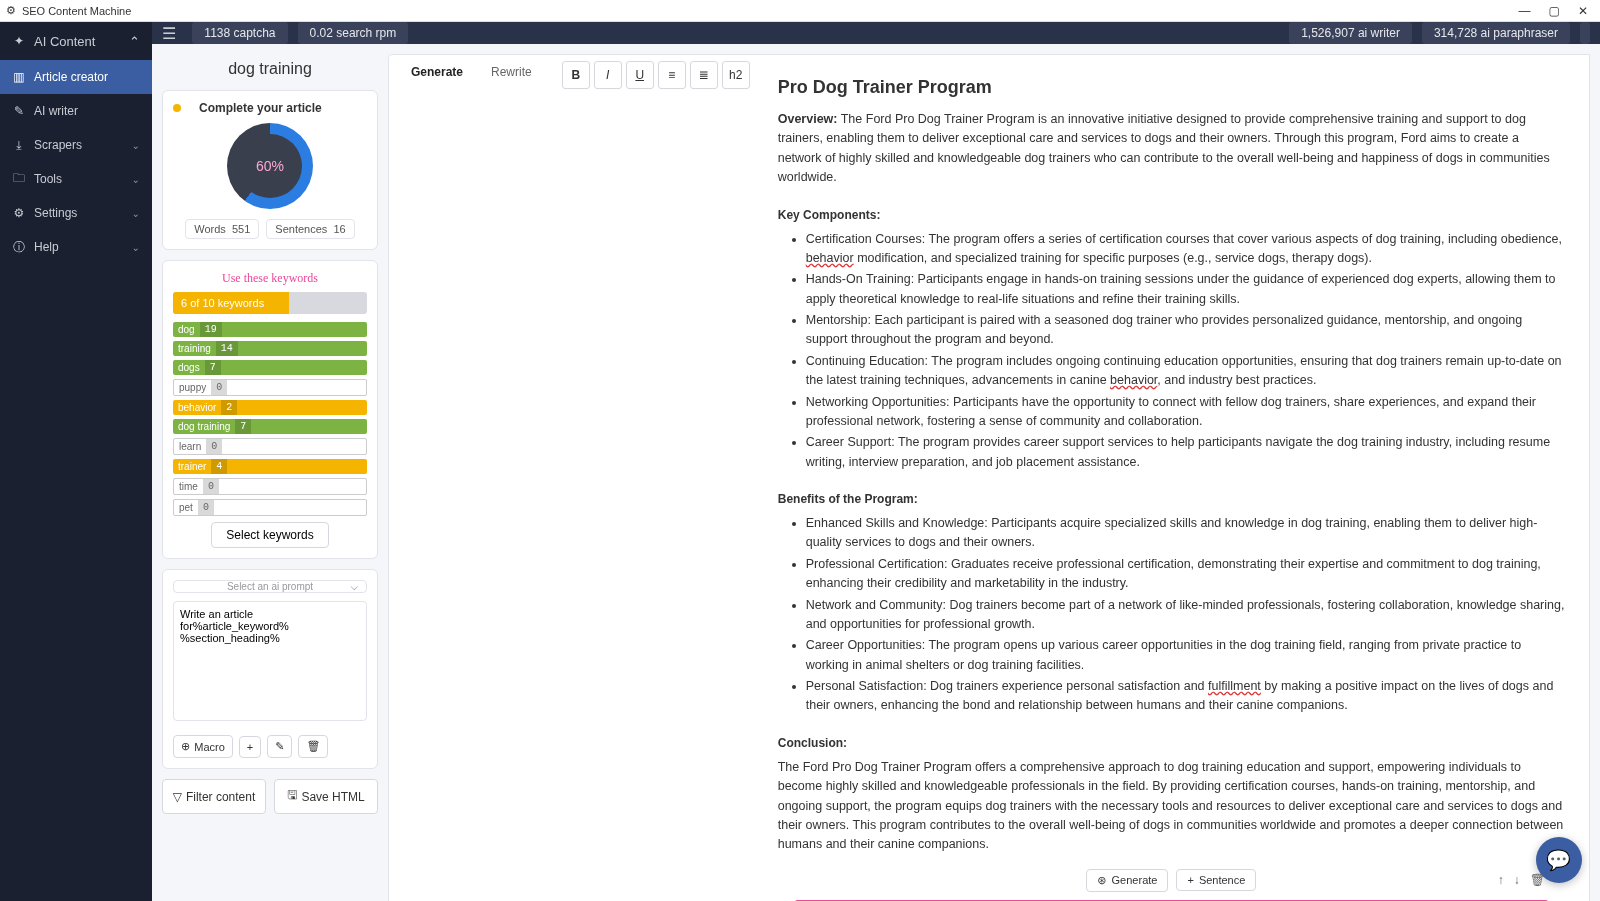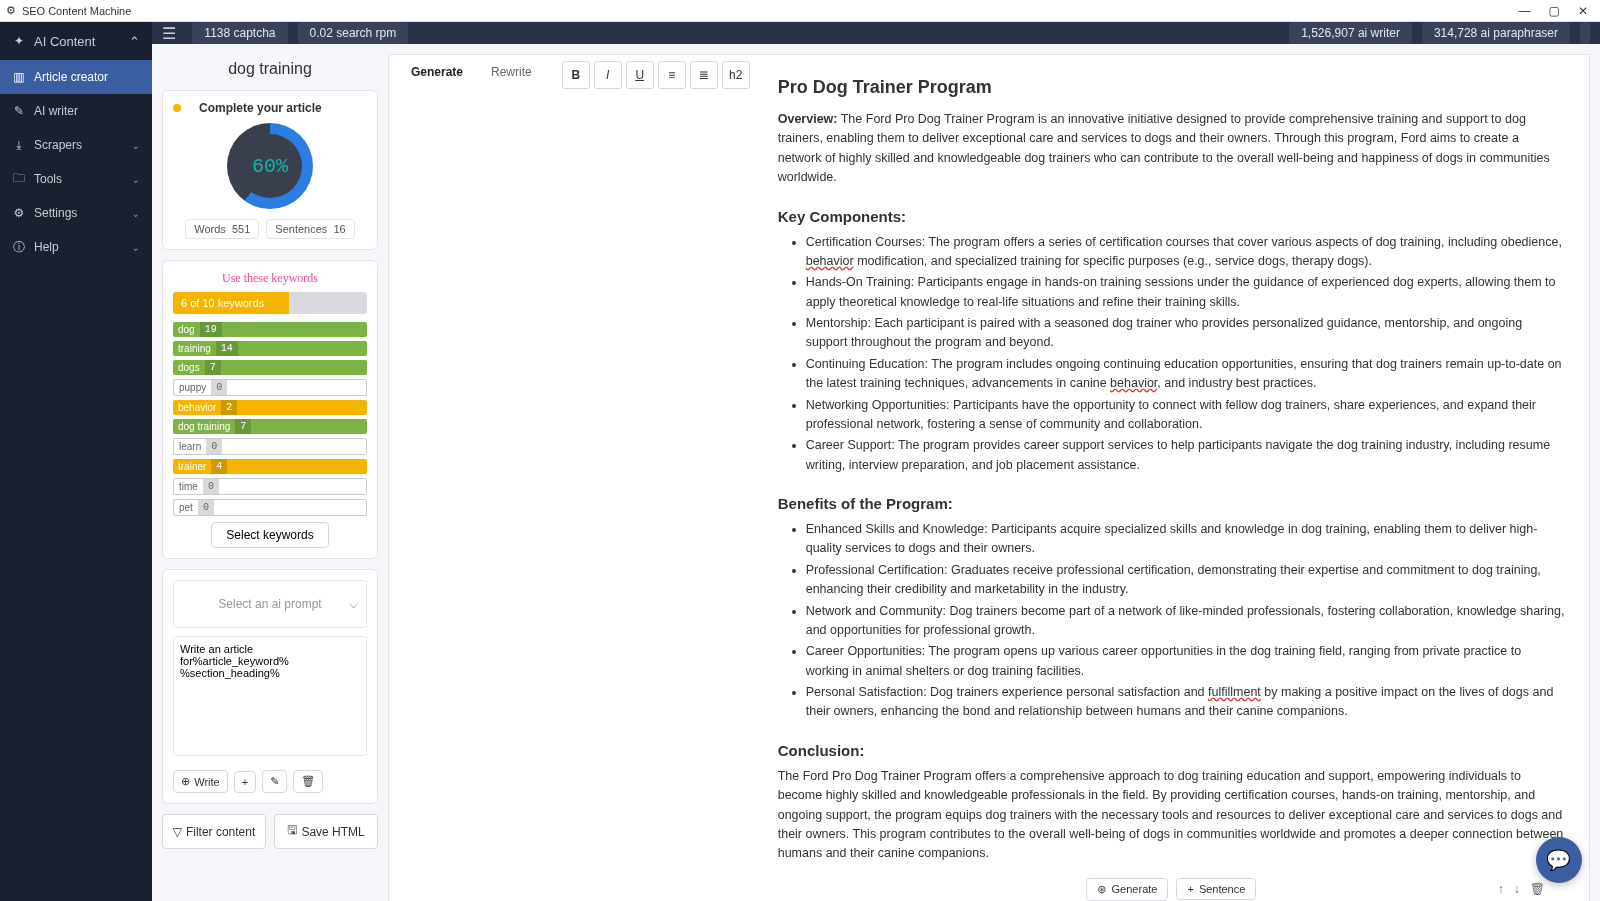--- a/index.html
+++ b/index.html
@@ -22,53 +22,53 @@
 .topbar .menu-ic{color:#c9ccd4;cursor:pointer;font-size:16px;margin-right:6px;}
 .pill{background:#39425a;color:#e5e7ec;padding:4px 12px;border-radius:3px;font-size:12px;cursor:pointer;}
 .topbar .right{margin-left:auto;display:flex;gap:10px;}
 .left-pane{width:236px;padding:10px 10px 0 10px;display:flex;flex-direction:column;gap:10px;overflow:auto;flex-shrink:0;}
 .proj-title{text-align:center;font-size:16px;padding:6px 0 2px;color:#333;}
 .card{background:#fff;border:1px solid #e2e4ea;border-radius:6px;padding:10px;}
 .progress-head{display:flex;align-items:center;gap:18px;font-size:12px;color:#333;font-weight:600;}
 .dot{width:8px;height:8px;border-radius:50%;background:#f4b400;}
 .ring-wrap{display:flex;justify-content:center;padding:8px 0 10px;}
 .ring{width:86px;height:86px;border-radius:50%;background:conic-gradient(#2b7de1 0% 60%,#3a3f4d 60% 100%);display:flex;align-items:center;justify-content:center;}
-.ring-inner{width:64px;height:64px;border-radius:50%;background:#3a3f4d;display:flex;align-items:center;justify-content:center;color:#14b8a6;font-size:20px;font-weight:500;font-family:Liberation Mono, monospace;}
+.ring-inner{width:64px;height:64px;border-radius:50%;background:#3a3f4d;display:flex;align-items:center;justify-content:center;color:#f9a8d4;font-size:14px;font-weight:500;}
 .stats{display:flex;gap:7px;justify-content:center;}
 .stat{border:1px solid #e2e4ea;border-radius:4px;padding:3px 8px;font-size:11px;color:#555;}
 .kw-title{text-align:center;font-size:12px;color:#ec4899;margin-bottom:6px;font-family:Liberation Serif, serif;}
 .kw-bar{display:flex;height:22px;border-radius:3px;overflow:hidden;background:#d7d9df;margin-bottom:8px;}
 .kw-bar-fill{background:#f4b400;color:#fff;font-size:11px;display:flex;align-items:center;padding:0 8px;}
 .kw-row{display:flex;flex-wrap:wrap;gap:4px;justify-content:center;margin-bottom:4px;flex-direction:column;}
 .tag{display:flex;align-items:center;font-size:10px;border-radius:2px;overflow:hidden;}
 .tag span{padding:2px 5px;}
 .tag .t{color:#fff;}
 .tag .n{background:rgba(0,0,0,.15);color:#fff;font-family:Liberation Mono, monospace;}
 .tag.green{background:#7cb342;}
 .tag.orange{background:#f4b400;}
 .tag.plain{border:1px solid #ccc;color:#666;}
 .tag.plain span{color:#666;}
 .select-kw-btn{display:block;margin:6px auto 0;padding:5px 14px;border:1px solid #d6d8de;border-radius:4px;background:#fff;font-size:12px;cursor:pointer;}
-.prompt-select{width:100%;text-align:center;padding:16px;border:1px solid #e2e4ea;border-radius:4px;font-size:12px;color:#999;background:#fff;cursor:pointer;position:relative;}
+.prompt-select{width:100%;text-align:center;padding:0;border:1px solid #e2e4ea;border-radius:4px;font-size:10px;color:#999;background:#fff;cursor:pointer;position:relative;}
 .prompt-select:after{content:"⌵";position:absolute;right:8px;color:#888;}
 .prompt-text{width:100%;height:120px;border:1px solid #e2e4ea;border-radius:4px;padding:6px;font-size:11px;resize:none;font-family:inherit;}
 .prompt-actions{display:flex;gap:6px;margin-top:6px;align-items:center;}
 .mini-btn{border:1px solid #d6d8de;background:#fff;border-radius:4px;padding:4px 7px;font-size:11px;cursor:pointer;display:flex;align-items:center;gap:4px;}
 .bottom-actions{display:flex;gap:8px;}
 .bottom-actions .mini-btn{flex:1;justify-content:center;padding:6px 4px;font-size:12px;}
 .editor-pane{flex:1;display:flex;flex-direction:column;min-width:0;}
 .editor-body{flex:1;display:flex;flex-direction:row;background:#fff;border:1px solid #e2e4ea;margin:10px 0 10px 0;border-radius:4px 0 0 4px;min-height:0;}
 .tabs{display:flex;border-bottom:1px solid #e2e4ea;padding:0 8px;}
 .tab{padding:10px 14px;font-size:12px;color:#666;cursor:pointer;}
 .tab.active{font-weight:700;color:#222;border-bottom:2px solid #293248;}
 .toolbar{display:flex;gap:0;padding:6px 8px;border-bottom:1px solid #eceef2;}
 .tb-btn{width:28px;height:28px;border:1px solid #d6d8de;background:#fff;display:flex;align-items:center;justify-content:center;font-size:12px;cursor:pointer;margin-right:4px;border-radius:3px;}
 .content{flex:1;overflow:auto;padding:14px 24px 14px 16px;}
 .content h2{font-size:18px;font-weight:600;margin:8px 0 12px;}
-.content h3{font-size:15px;font-weight:700;margin:20px 0 8px;}
+.content h3{font-size:12px;font-weight:700;margin:20px 0 8px;}
 .content p{font-size:12.5px;line-height:1.55;color:#333;margin:6px 0;}
 .content ul{margin:6px 0 6px 28px;}
 .content li{font-size:12.5px;line-height:1.55;color:#333;margin:2px 0;}
 .spell{text-decoration:underline wavy #d33;}
 .section-actions{display:flex;align-items:center;justify-content:center;gap:8px;padding:8px 16px;position:relative;}
 .sa-btn{border:1px solid #d6d8de;background:#fff;border-radius:4px;padding:4px 10px;font-size:11px;cursor:pointer;display:flex;align-items:center;gap:5px;}
 .sa-icons{position:absolute;right:20px;display:flex;gap:10px;color:#666;font-size:12px;}
 .sa-icons span{cursor:pointer;}
 .add-section{margin:0 16px 14px;background:#ec4899;color:#fff;text-align:center;padding:10px;border-radius:4px;cursor:pointer;font-size:13px;text-decoration:underline;}
 .scrollbar-stub{width:10px;background:#f4f6f9;}
@@ -222,21 +222,21 @@
             </div>
           <button class="select-kw-btn">Select keywords</button>
         </div>
 
         <div class="card" style="display:flex;flex-direction:column;gap:8px;">
           <div class="prompt-select">Select an ai prompt</div>
           <textarea class="prompt-text" style="">Write an article for%article_keyword% %section_heading%</textarea>
           <div class="prompt-actions">
             <div class="mini-btn">
                 <span>⊕</span>
-                <span>Write</span>
+                <span>Macro</span>
               </div>
             <div class="mini-btn">
                 <span>+</span>
               </div>
             <div class="mini-btn">
                 <span>✎</span>
               </div>
             <div class="mini-btn">
                 <span>🗑</span>
               </div>

